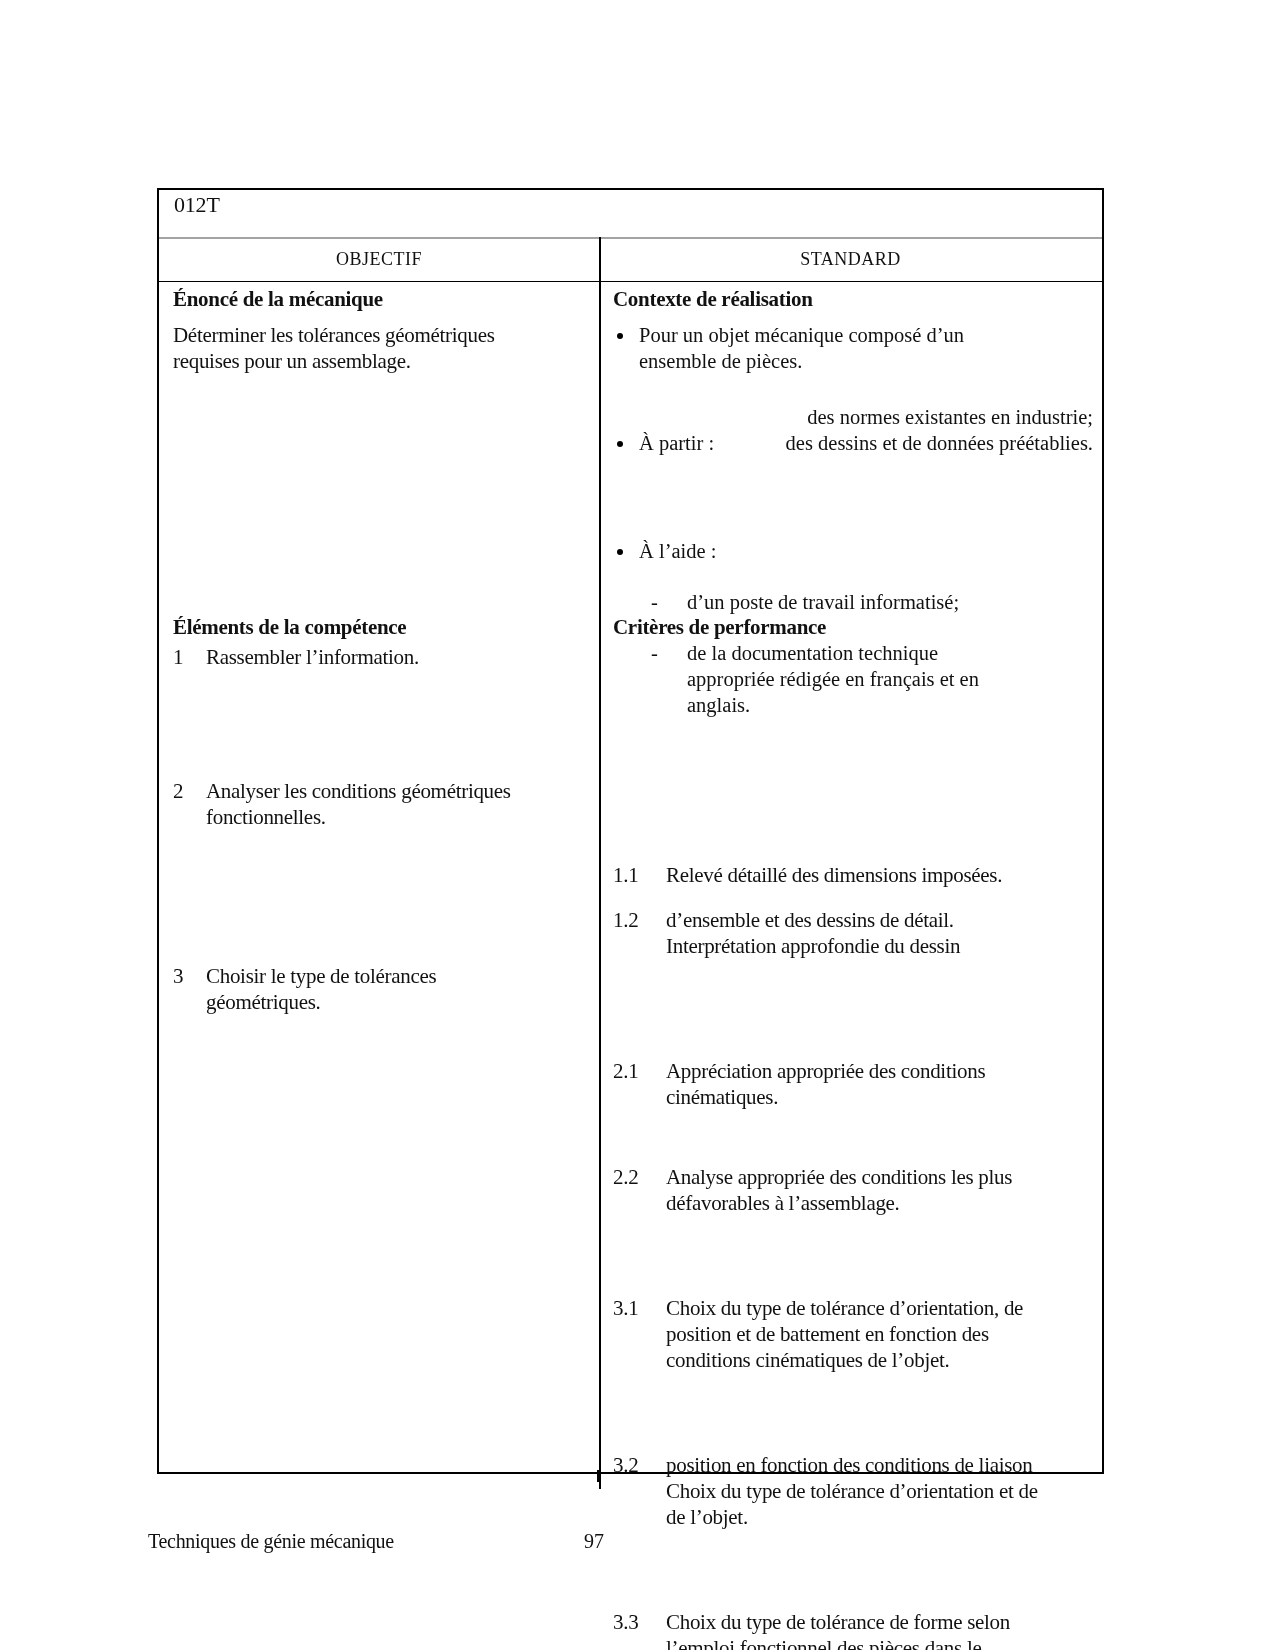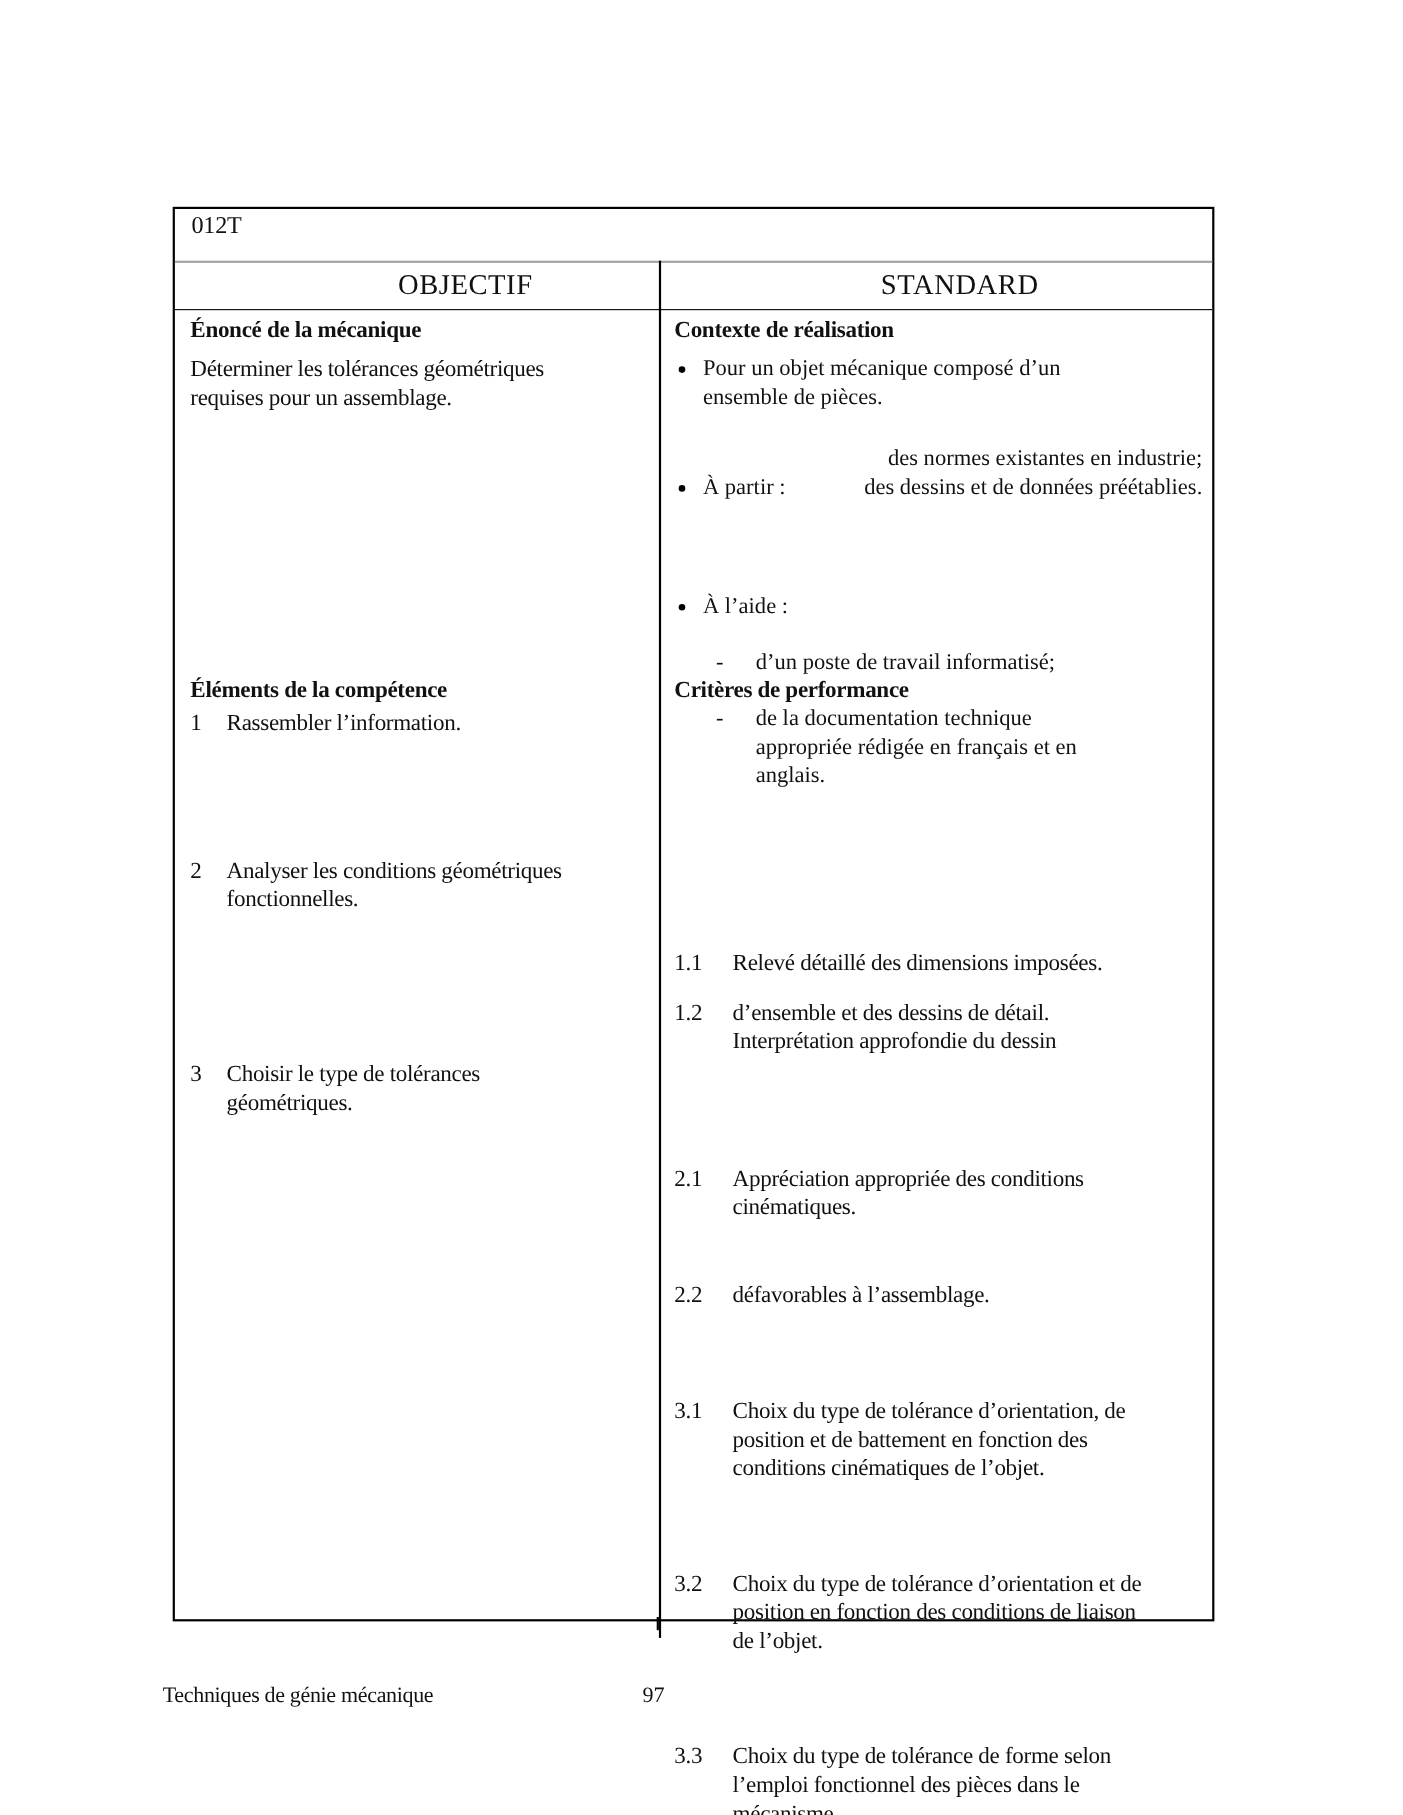--- a/index.html
+++ b/index.html
@@ -2,21 +2,21 @@
 <html><head>
 <meta charset="utf-8">
 <style>
   html, body { margin: 0; padding: 0; background: #ffffff; }
   body { width: 1275px; height: 1650px; position: relative; font-family: "Liberation Serif", "DejaVu Serif", serif; color: #111; }
   .page { position: absolute; left: 0; top: 0; width: 1275px; height: 1650px; }
   .table { position: absolute; left: 157px; top: 188px; width: 947px; height: 1286px; border: 2px solid #000; box-sizing: border-box; }
   .code-row { position: absolute; left: 0; top: 0; right: 0; height: 47px; border-bottom: 2px solid #a3a3a3; }
   .code { position: absolute; left: 15px; top: 2px; font-size: 22px; letter-spacing: -0.2px; }
   .head-row { position: absolute; left: 0; top: 47px; right: 0; height: 44px; border-bottom: 1.5px solid #000; }
-  .head-cell { position: absolute; top: 0; height: 44px; line-height: 44px; text-align: center; font-size: 26px; letter-spacing: 0.5px; padding-left: 44px; }
+  .head-cell { position: absolute; top: 0; height: 44px; line-height: 44px; text-align: center; font-size: 18px; letter-spacing: 0.5px; }
   .head-left { left: 0; width: 440px; }
   .head-right { left: 440px; right: 0; }
   .vline { position: absolute; left: 440px; top: 47px; width: 2px; height: 1252px; background: #000; }
   .col-left { position: absolute; left: 14px; top: 96px; width: 415px; }
   .col-right { position: absolute; left: 454px; top: 96px; width: 480px; }
   .h { font-weight: bold; font-size: 21px; letter-spacing: -0.3px; margin: 0; line-height: 26px; }
   .p { font-size: 21px; line-height: 26px; letter-spacing: -0.3px; margin: 0; }
   .block { position: absolute; left: 0; right: 0; }
   .bullet { position: relative; padding-left: 26px; font-size: 20.5px; line-height: 26px; }
   .bullet::before { content: ""; position: absolute; left: 4px; top: 11px; width: 6px; height: 6px; border-radius: 50%; background: #000; }
@@ -114,32 +114,33 @@
         <div>d’ensemble et des dessins de détail.</div>
         <div>Interprétation approfondie du dessin</div>
       </div>
       <div class="block crit" style="top:466px;margin-top:20px;">
         <span class="n">2.1</span>
         <div>Appréciation appropriée des conditions</div>
         <div>cinématiques.</div>
       </div>
       <div class="block crit" style="top:520px;">
         <span class="n">2.2</span>
+        <div>Analyse appropriée des conditions les plus</div>
         <div>défavorables à l’assemblage.</div>
       </div>
       <div class="block crit" style="top:599px;">
         <span class="n">3.1</span>
         <div>Choix du type de tolérance d’orientation, de</div>
         <div>position et de battement en fonction des</div>
         <div>conditions cinématiques de l’objet.</div>
       </div>
       <div class="block crit" style="top:678px;">
         <span class="n">3.2</span>
+        <div>position en fonction des conditions de liaison</div>
         <div>Choix du type de tolérance d’orientation et de</div>
-        <div>position en fonction des conditions de liaison</div>
         <div>de l’objet.</div>
       </div>
       <div class="block crit" style="top:757px;">
         <span class="n">3.3</span>
         <div>Choix du type de tolérance de forme selon</div>
         <div>l’emploi fonctionnel des pièces dans le</div>
         <div>mécanisme.</div>
       </div>
 
     </div>

